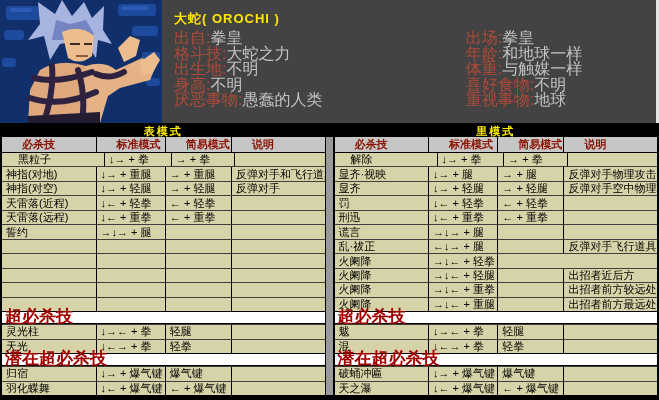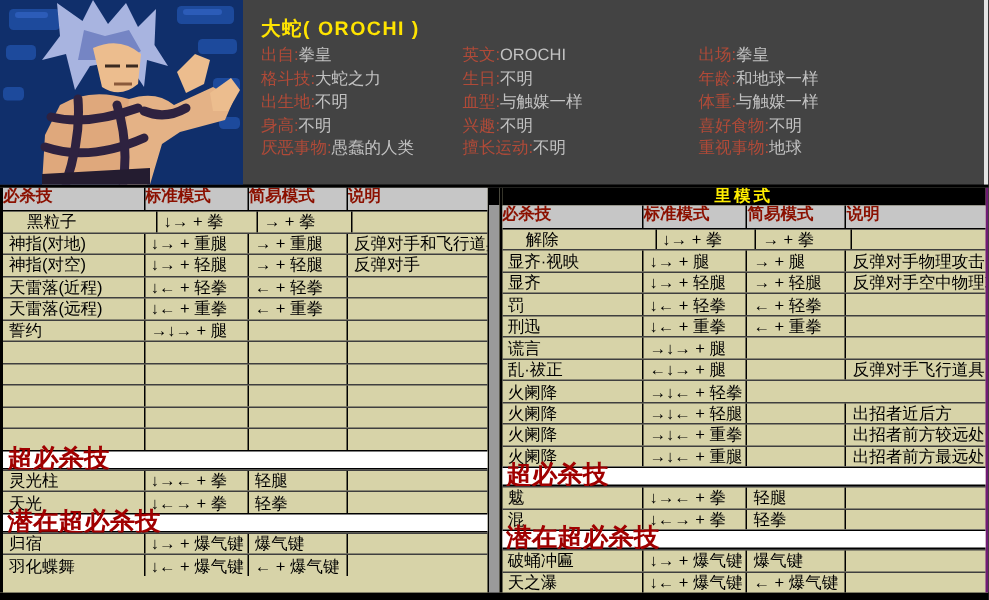--- a/index.html
+++ b/index.html
@@ -6,33 +6,33 @@
   .page{position:relative;width:659px;height:400px;background:#000;overflow:hidden;
         font-family:"Liberation Sans","DejaVu Sans",sans-serif;}
   
   .top{position:relative;display:flex;width:659px;height:123px;background:#434343;border-bottom:2px solid #000;}
   .portrait{width:162px;height:123px;flex:0 0 162px;background:#102f6b;overflow:hidden;}
   .info{flex:1;display:flex;padding:10px 22px 0 12px;box-sizing:border-box;}
   .info-col{width:33%;}
   .info-col.c1{width:34%;}
   .char-title{color:#ffe400;font-weight:bold;font-size:13px;height:20px;line-height:18px;letter-spacing:1px;}
   .title-spacer{height:20px;}
-  .info-line{font-size:11px;line-height:15.5px;height:15.5px;white-space:nowrap;}
+  .info-line{font-size:16px;line-height:15.5px;height:15.5px;white-space:nowrap;}
   .info-line .lbl{color:#b04a38;}
   .info-line .val{color:#c2c2c2;}
   .scrollbar{position:absolute;right:0;top:0;width:3px;height:123px;background:#e3e3e3;}
   
   .tables-row{display:flex;width:659px;height:270px;background:#999;}
   .gap{width:7px;flex:0 0 7px;background:linear-gradient(#000 0,#000 12px,#9a9a9a 12px);}
   .tshell{flex:1;display:flex;flex-direction:column;background:#d7d3a8;border-left:2px solid #000;border-right:1px solid #000;}
-  .tshell.right{border-right:2px solid #701a75;}
+  .tshell.right{border-right:2px solid #000000;}
   .mode-bar{height:12px;background:#000;color:#ffee00;font-size:11px;font-weight:bold;
             text-align:center;line-height:12px;letter-spacing:2px;}
   .thead{display:flex;height:15px;background:#c6c6c6;border-bottom:1px solid #000;}
-  .hcell{box-sizing:border-box;font-size:11px;font-weight:bold;color:#8b1000;line-height:15px;padding-left:0;overflow:hidden;font-family:Liberation Mono, monospace;}
+  .hcell{box-sizing:border-box;font-size:11px;font-weight:bold;color:#8b1000;line-height:15px;padding-left:20px;overflow:hidden;}
   .rows{height:243px;display:flex;flex-direction:column;}
   .trow{display:flex;flex:1 1 0;border-top:1px solid #3f3f3f;min-height:0;}
   .rows > .trow:first-child{border-top:none;padding-left:12px;}
   .tcell{box-sizing:border-box;font-size:11px;color:#000;padding-left:4px;overflow:hidden;white-space:nowrap;
          display:flex;align-items:center;}
   .c0{width:29%;}
   .c1{width:21.5%;}
   .c2{width:20.5%;}
   .c3{width:29%;flex:1;}
   .tcell + .tcell, .hcell + .hcell{border-left:1px solid #000;}
@@ -94,45 +94,39 @@
         <div>
             <div class="info-line"><span class="lbl">出自:</span><span class="val">拳皇</span></div>
             <div class="info-line"><span class="lbl">格斗技:</span><span class="val">大蛇之力</span></div>
             <div class="info-line"><span class="lbl">出生地:</span><span class="val">不明</span></div>
             <div class="info-line"><span class="lbl">身高:</span><span class="val">不明</span></div>
             <div class="info-line"><span class="lbl">厌恶事物:</span><span class="val">愚蠢的人类</span></div>
           </div>
       </div>
       <div class="info-col c1">
         <div class="title-spacer"></div>
-        <div>
-            <div class="info-line"><span class="lbl">英文:</span><span class="val">OROCHI</span></div>
-            <div class="info-line"><span class="lbl">生日:</span><span class="val">不明</span></div>
-            <div class="info-line"><span class="lbl">血型:</span><span class="val">与触媒一样</span></div>
-            <div class="info-line"><span class="lbl">兴趣:</span><span class="val">不明</span></div>
-            <div class="info-line"><span class="lbl">擅长运动:</span><span class="val">不明</span></div>
-          </div>
       </div>
       <div class="info-col c2">
         <div class="title-spacer"></div>
         <div>
             <div class="info-line"><span class="lbl">出场:</span><span class="val">拳皇</span></div>
             <div class="info-line"><span class="lbl">年龄:</span><span class="val">和地球一样</span></div>
             <div class="info-line"><span class="lbl">体重:</span><span class="val">与触媒一样</span></div>
             <div class="info-line"><span class="lbl">喜好食物:</span><span class="val">不明</span></div>
             <div class="info-line"><span class="lbl">重视事物:</span><span class="val">地球</span></div>
           </div>
       </div>
     </div>
     <div class="scrollbar"></div>
   </div>
 
   <div class="tables-row">
 
     <div class="tshell">
+      <div class="mode-bar">表模式</div>
       <div class="thead">
         <div class="hcell c0">必杀技</div>
         <div class="hcell c1">标准模式</div>
         <div class="hcell c2">简易模式</div>
         <div class="hcell c3">说明</div>
       </div>
       <div class="rows">
           <div class="trow">
             <div class="tcell c0">黑粒子</div>
             <div class="tcell c1">↓→ + 拳</div>

